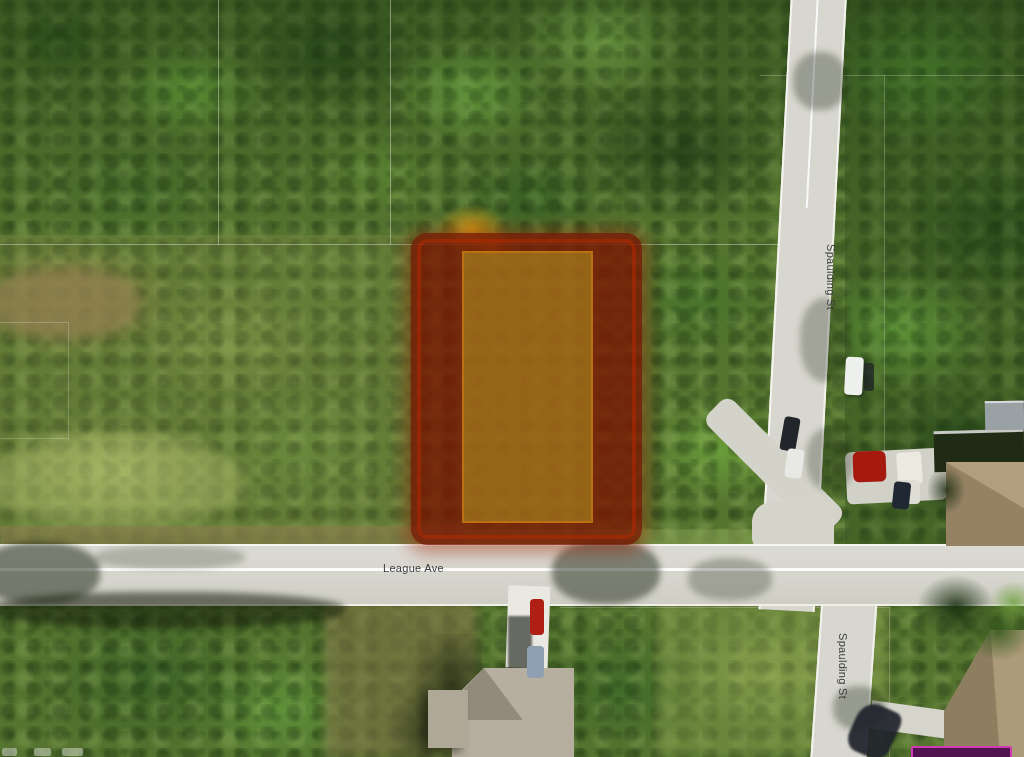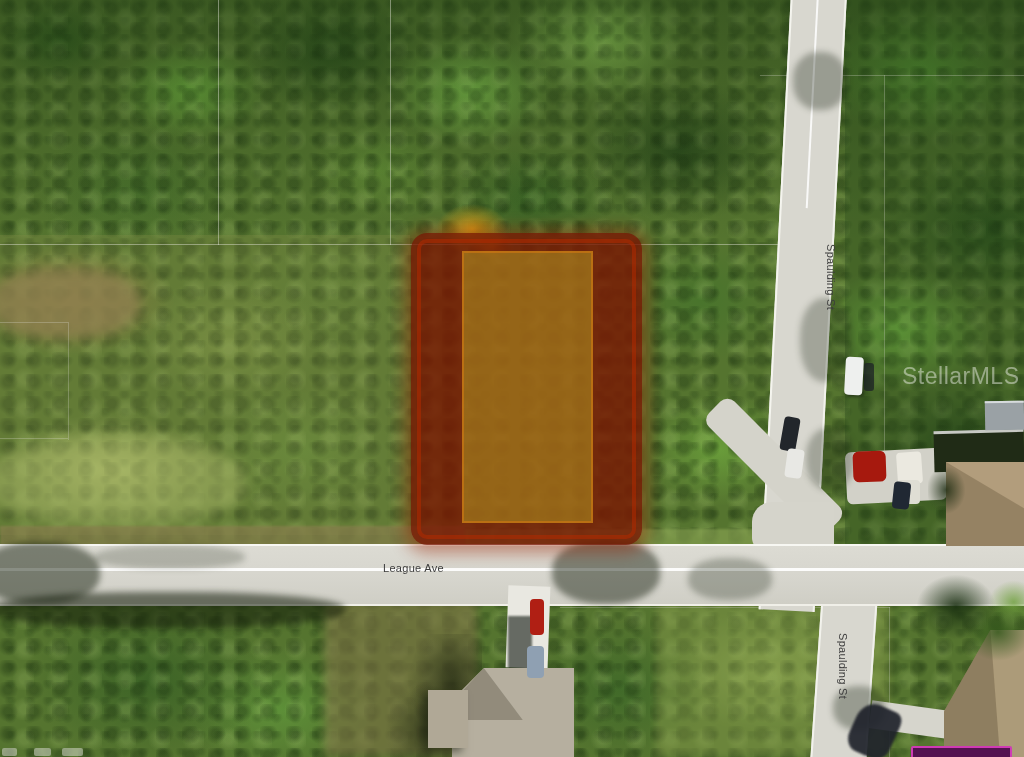--- a/index.html
+++ b/index.html
@@ -246,20 +246,19 @@
   <div class="abs car" id="car-dark-br"></div>
 
   <div class="abs" id="orange-tree-blob"></div>
   <div class="abs" id="orange-tree-blob2"></div>
   <div class="abs" id="lot-outer"></div>
   <div class="abs" id="lot-inner"></div>
 
   <div class="abs street-label" id="label-league">League Ave</div>
   <div class="abs street-label vlabel" id="label-spaulding-upper">Spaulding St</div>
   <div class="abs street-label vlabel" id="label-spaulding-lower">Spaulding St</div>
-  <div class="abs" id="watermark">StellarMLS</div>
 
   <div class="abs" id="cropped-tag"></div>
   <div class="abs attrib-frag" id="frag1"></div>
   <div class="abs attrib-frag" id="frag2"></div>
   <div class="abs attrib-frag" id="frag3"></div>
 
 </div>
 
 </body></html>

